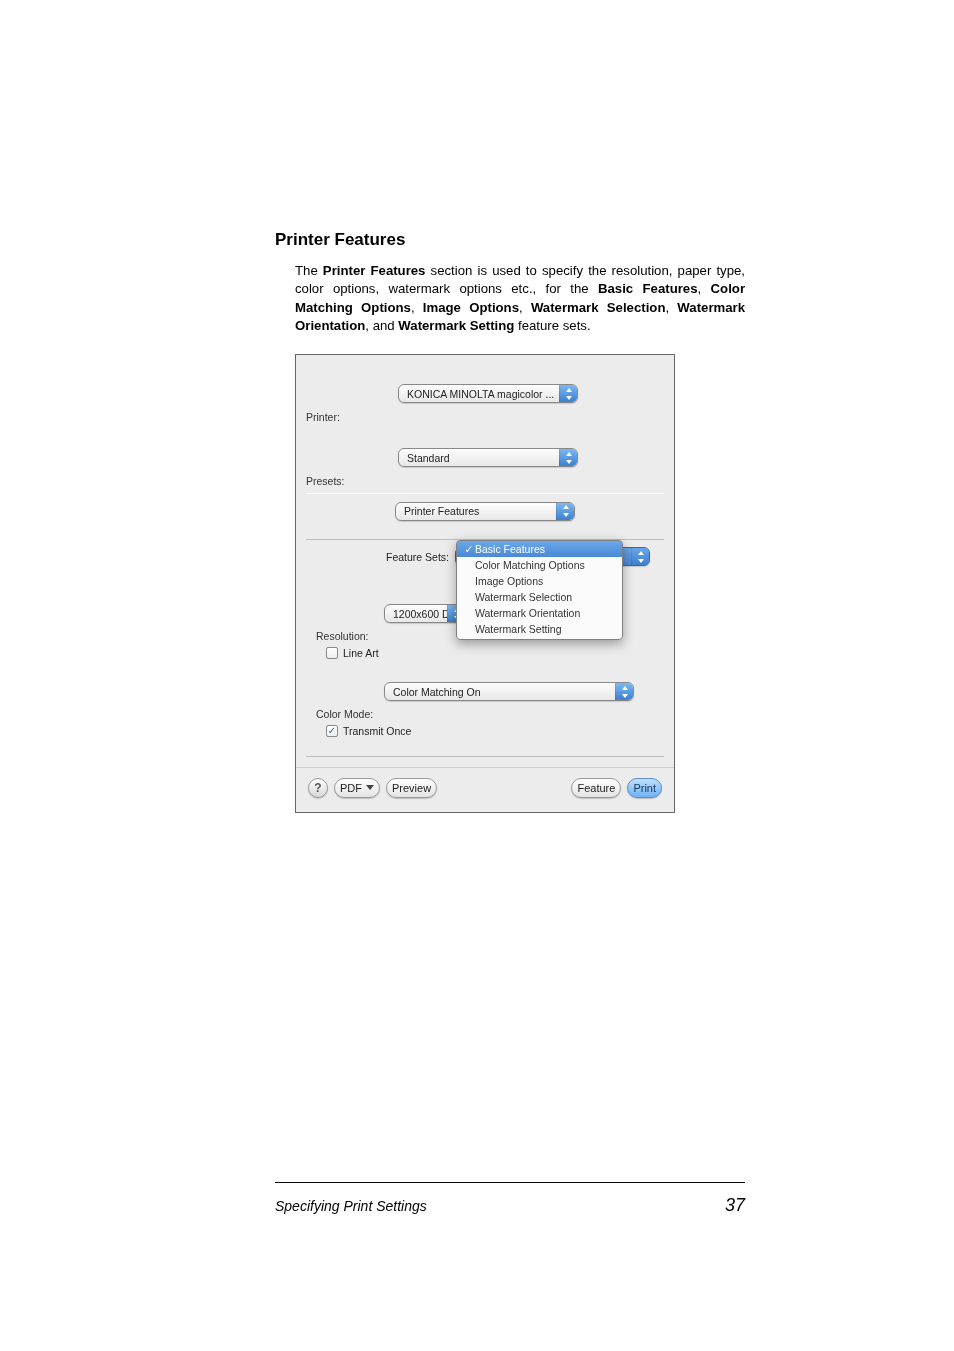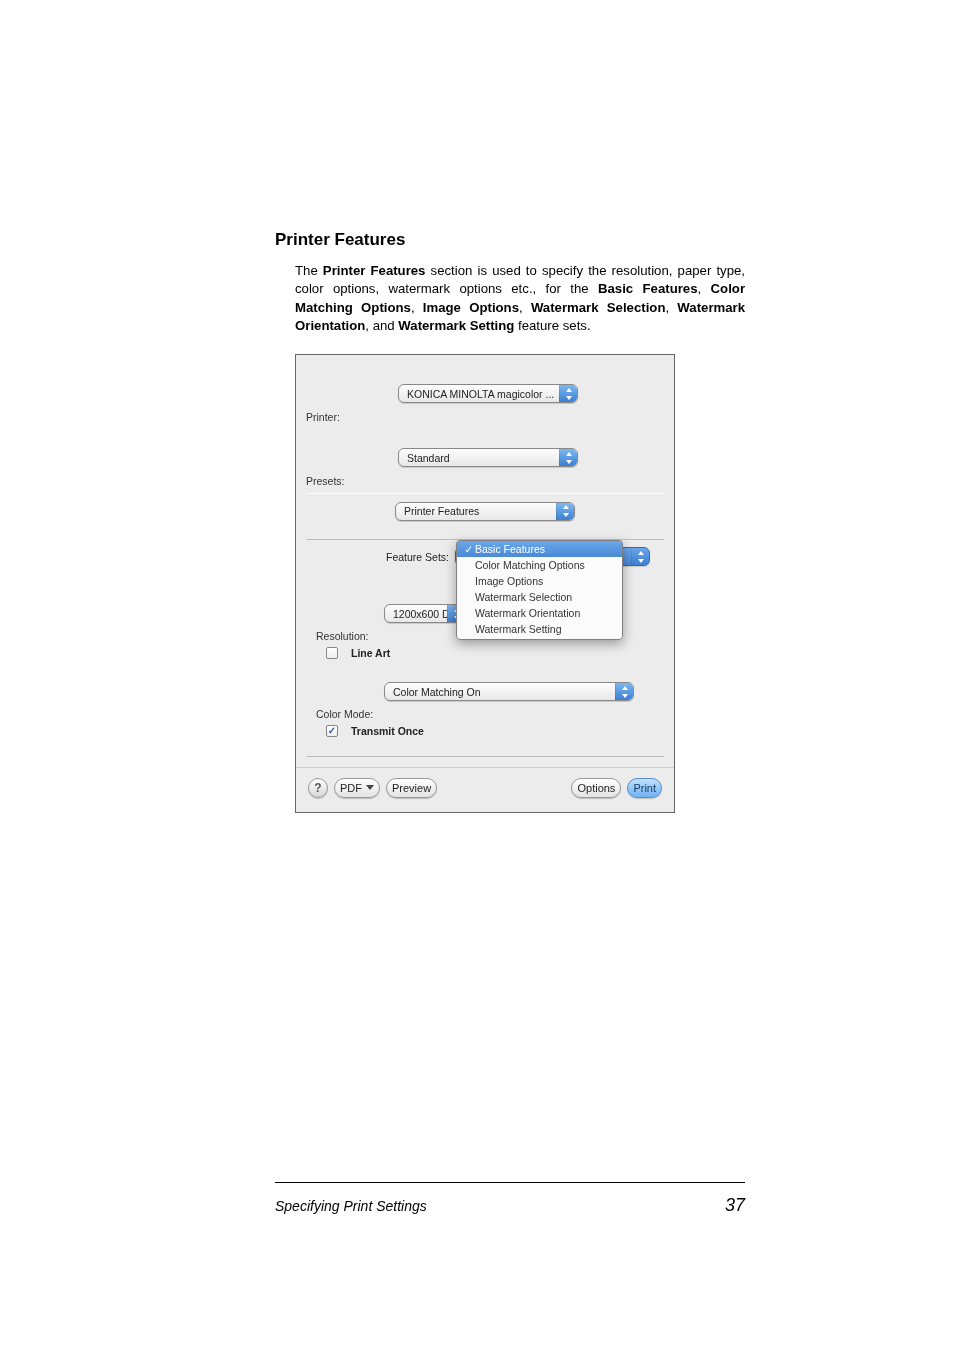--- a/index.html
+++ b/index.html
@@ -103,21 +103,21 @@
     .feature-area {
       position: relative;
       border-top: 1px solid #bfbfbf;
       border-bottom: 1px solid #bfbfbf;
       margin: 6px 10px 10px 10px;
       padding: 8px 10px 14px 10px;
       min-height: 150px;
     }
     .feat-row { display: flex; align-items: center; margin-bottom: 5px; position: relative; z-index: 1; }
     .checkbox {
-      display: inline-flex; align-items: center; gap: 13px; font-weight: bold;
+      display: inline-flex; align-items: center; gap: 5px;
     }
     .checkbox .box {
       width: 12px; height: 12px;
       border: 1px solid #888;
       border-radius: 2px;
       background: linear-gradient(#fff,#eee);
       display: flex; align-items: center; justify-content: center;
       font-size: 10px; line-height: 1; color: #2a5ea8;
     }
     .popup-menu {
@@ -306,21 +306,21 @@
       <div class="help-btn">?</div>
       <div class="pill-btn">
         <span>PDF</span>
         <span class="tri"></span>
       </div>
       <div class="pill-btn">
         <span>Preview</span>
       </div>
       <div class="spacer-flex"></div>
       <div class="pill-btn">
-        <span>Options</span>
+        <span>Feature</span>
       </div>
       <div class="pill-btn primary">
         <span>Print</span>
       </div>
     </div>
   </div>
 </div>
 
 <div class="footer">
   <span class="footer-title">Specifying Print Settings</span>

